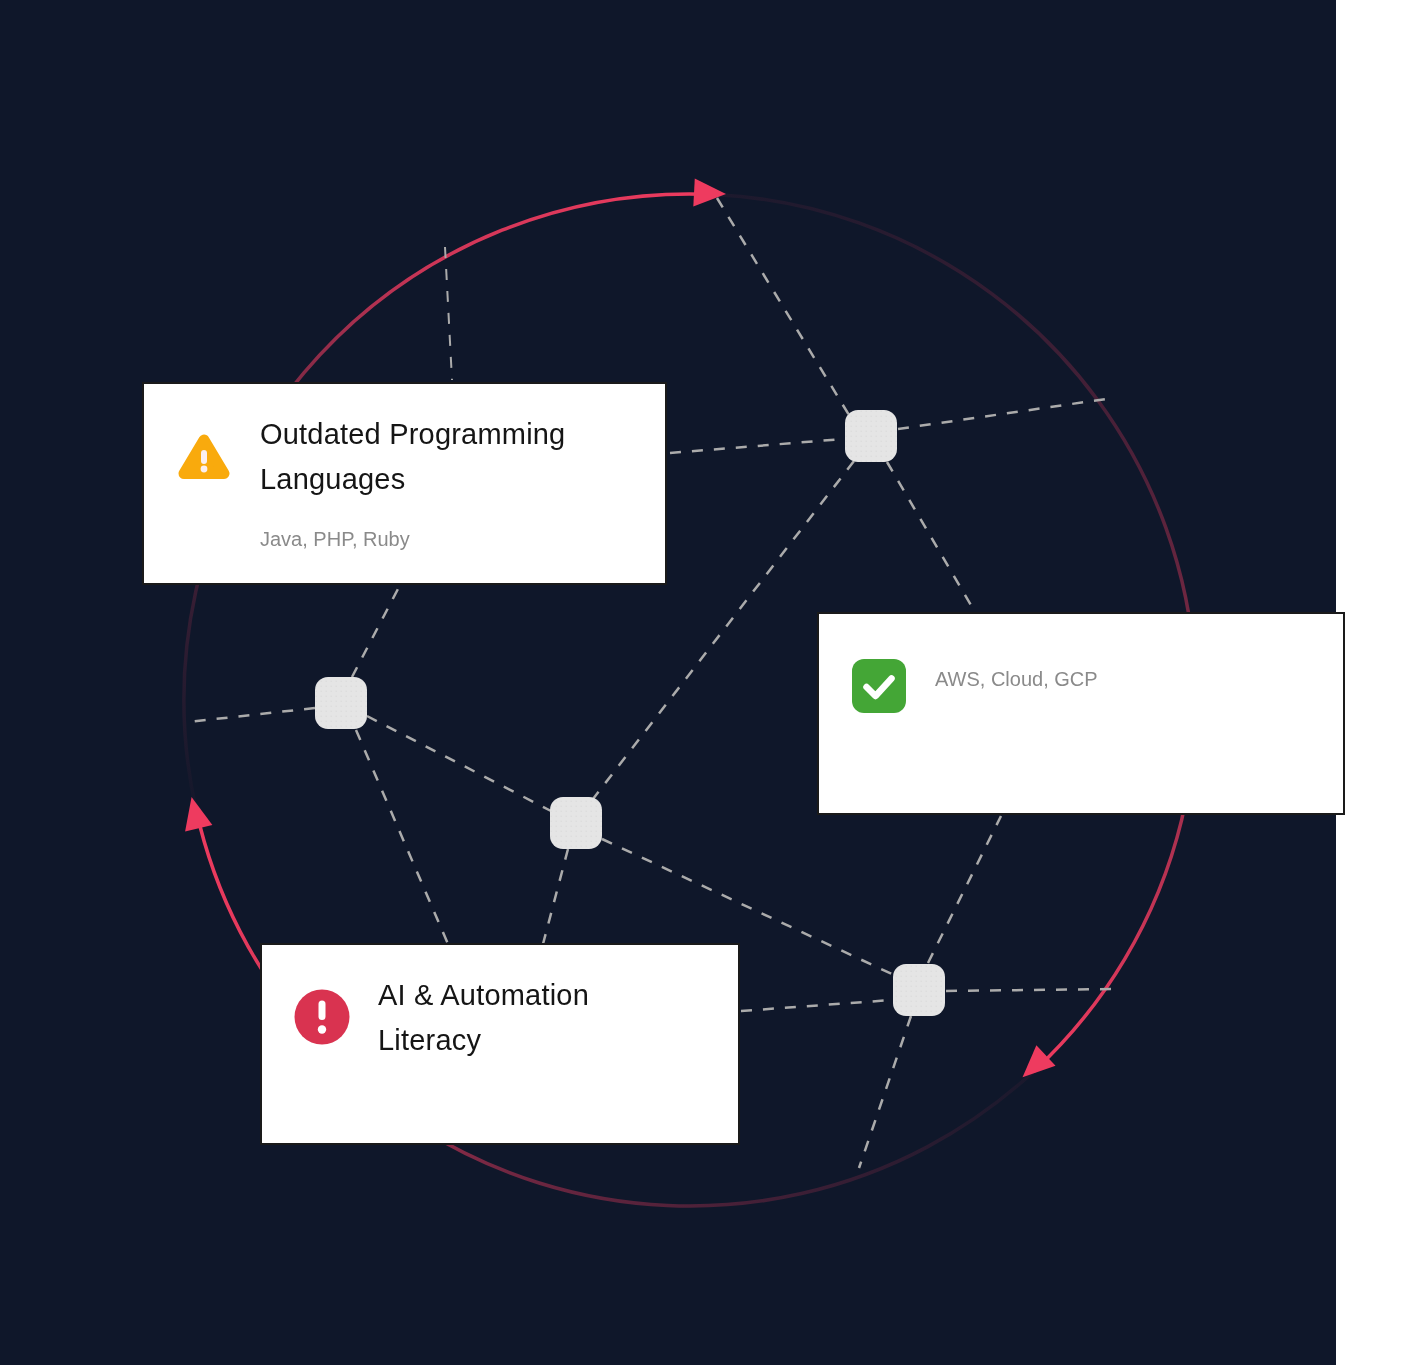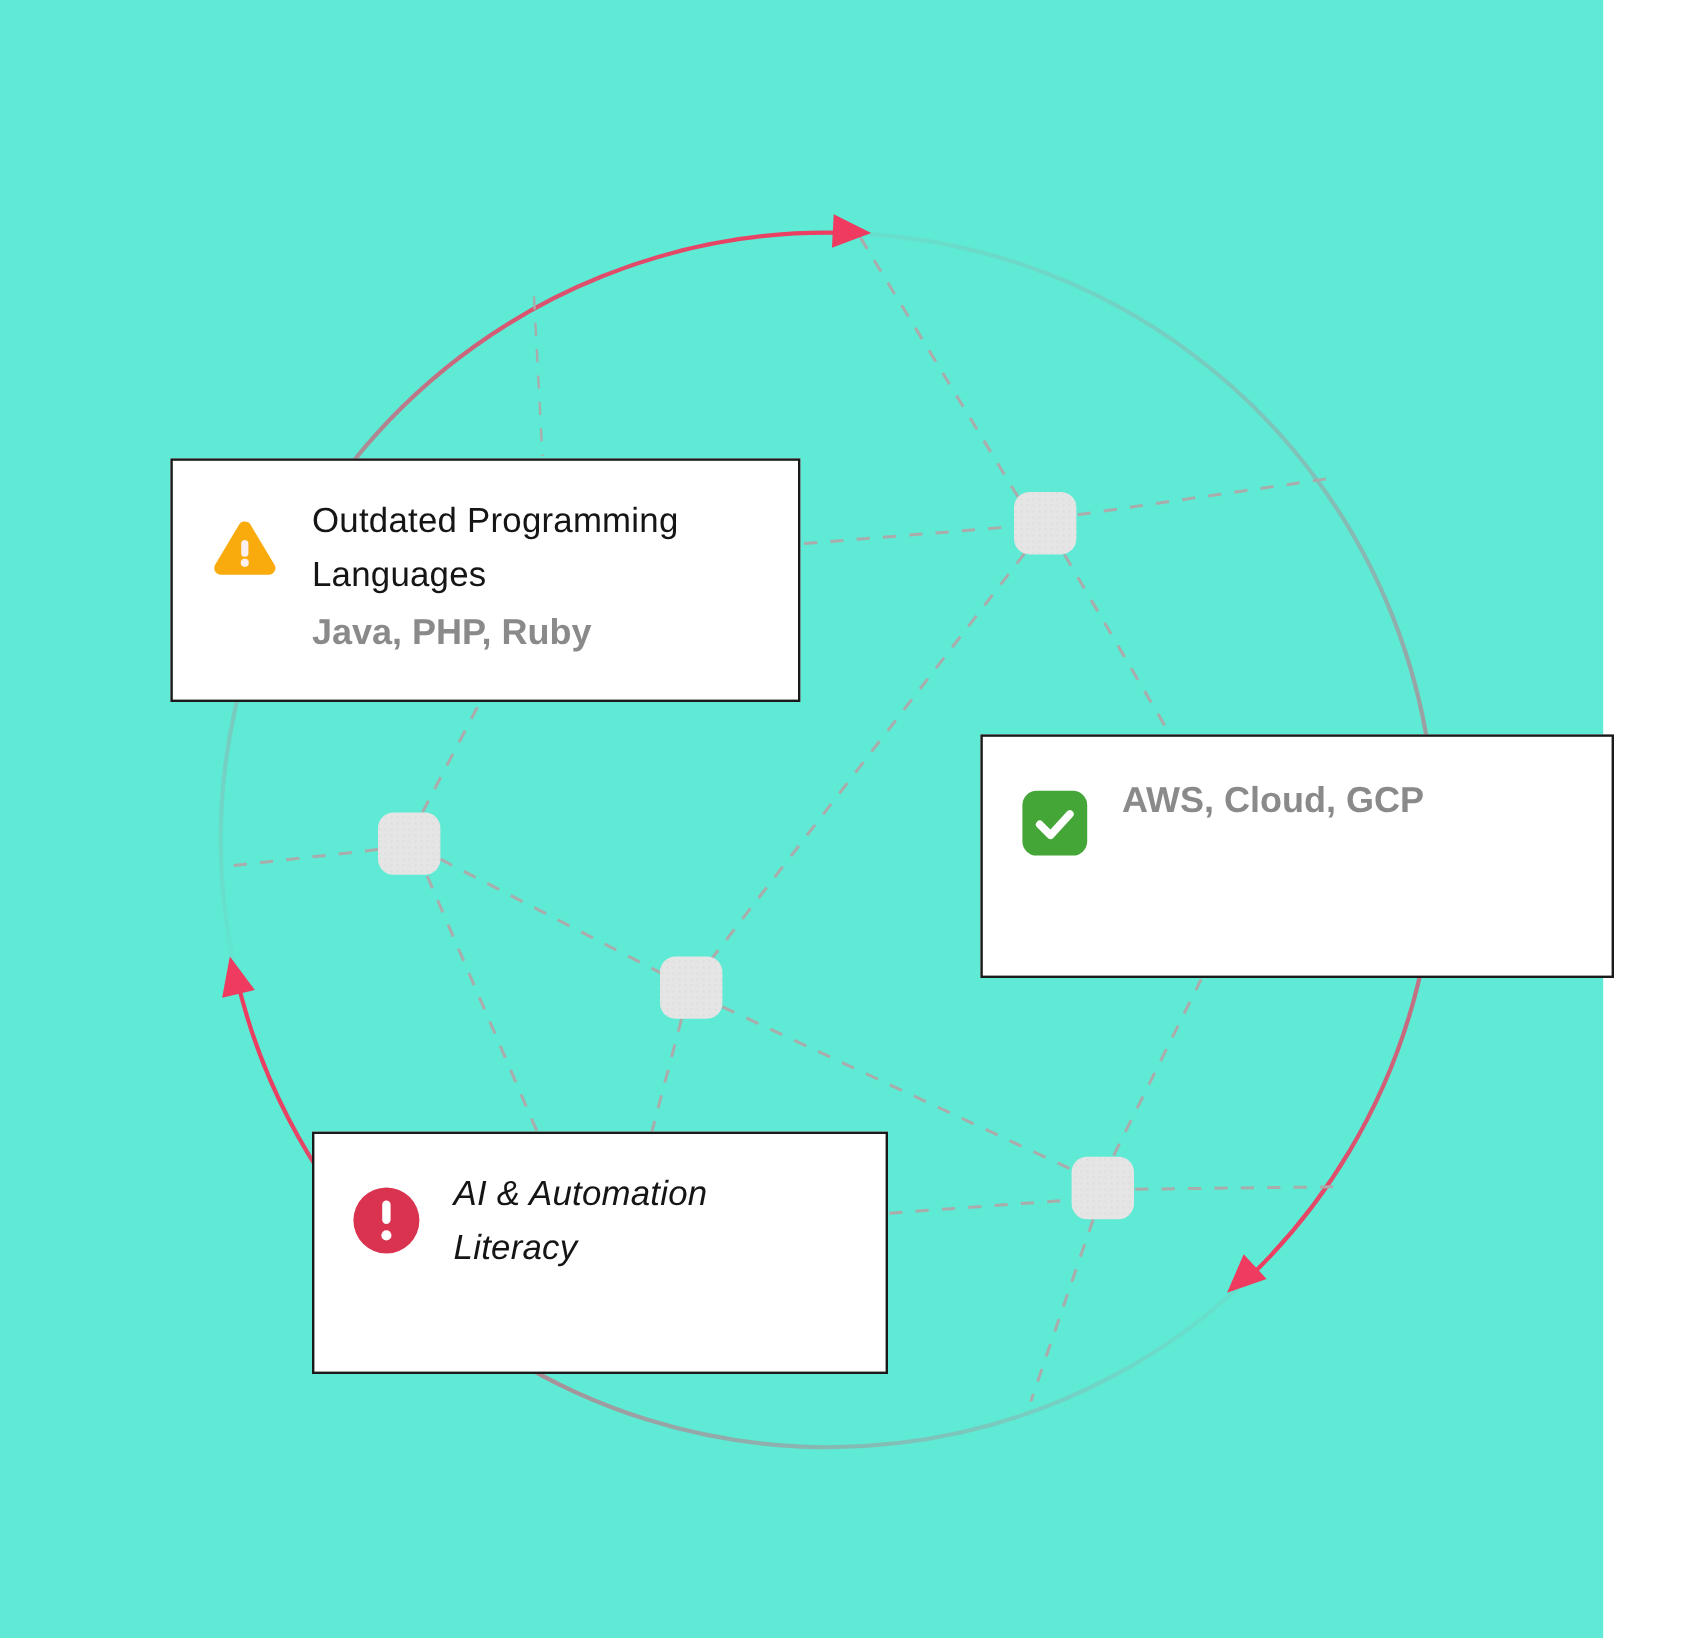--- a/index.html
+++ b/index.html
@@ -1,35 +1,35 @@
 <!DOCTYPE html>
 <html><head>
 <meta charset="utf-8">
 <style>
   html,body{margin:0;padding:0;background:#ffffff;width:1421px;height:1365px;overflow:hidden;
     font-family:"Liberation Sans", sans-serif;}
-  .stage{position:relative;width:1336px;height:1365px;background:#5eead4;}
+  .stage{position:relative;width:1336px;height:1365px;background:#0f172a;}
   svg.net{position:absolute;left:0;top:0;}
   .arc{fill:none;stroke-width:3.5px;}
   .dash{stroke:#ABABAB;stroke-width:2.5px;stroke-dasharray:11 11;fill:none;}
   .dash.thin{stroke-width:2px;}
   .arrowhead{fill:#EE3B5F;}
   .node{fill:url(#nodeDots);}
   .card{position:absolute;box-sizing:border-box;background:#ffffff;border:2px solid #1A1A1A;
         display:flex;align-items:flex-start;padding:28px 20px 0 31px;}
   .card .iconbox{width:58px;height:58px;flex:0 0 58px;margin-top:15px;}
   .card .textcol{margin-left:27px;}
   .card .title{color:#151515;font-size:29px;line-height:45px;font-weight:500;letter-spacing:0.2px;}
-  .card .subtitle{color:#8A8A8A;font-size:30px;line-height:36px;margin-top:8px;font-weight:700;}
+  .card .subtitle{color:#8A8A8A;font-size:20px;line-height:36px;margin-top:19px;font-weight:400;}
   .card1{left:142px;top:382px;width:525px;height:203px;}
   .card2{left:817px;top:612px;width:528px;height:203px;}
   .card3{left:260px;top:943px;width:480px;height:202px;}
   .card1 .title{max-width:400px;}
   .card2 .title{max-width:400px;}
-  .card3 .title{max-width:295px;font-style:italic;}
+  .card3 .title{max-width:295px;}
   .tri{fill:#F9AA0D;stroke:#F9AA0D;stroke-width:11px;stroke-linejoin:round;}
   .chk{fill:#44A636;}
   .alert{fill:#D93350;}
   .glyph-white{fill:#FFFFFF;}
   .glyph-soft{fill:#FBEFEF;}
 </style>
 </head>
 <body>
 
 <div class="stage">

